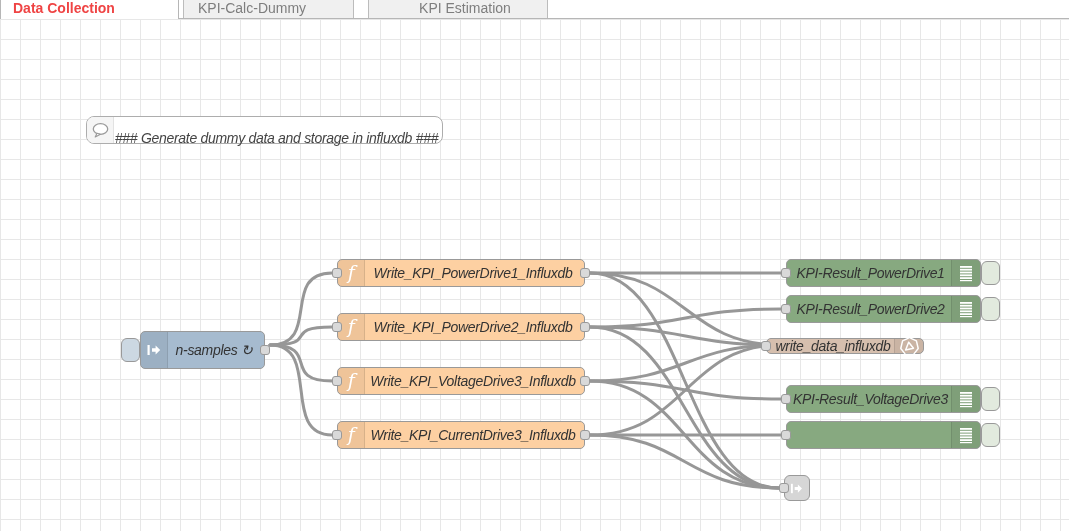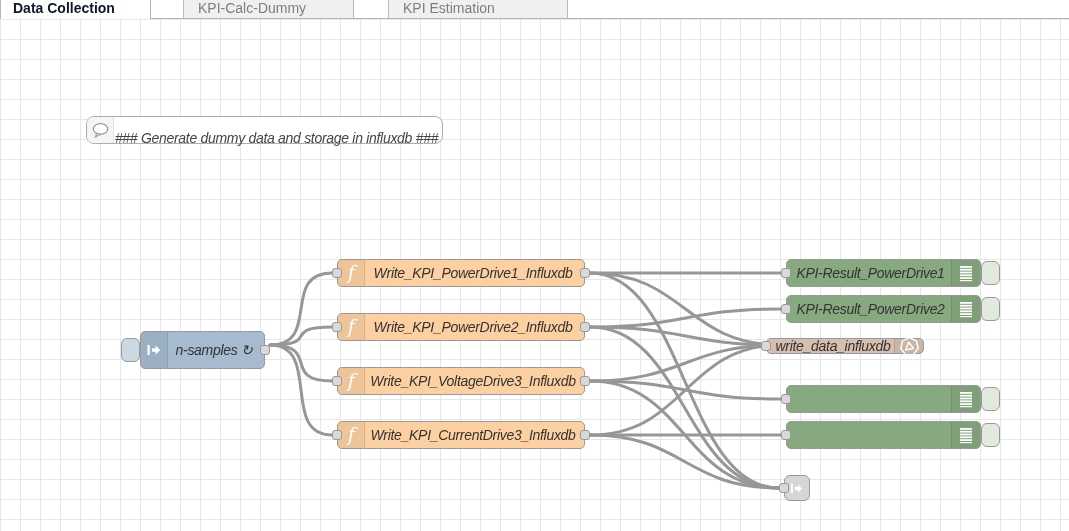--- a/index.html
+++ b/index.html
@@ -23,31 +23,31 @@
   
   #tabbar{
     position:absolute;left:0;top:0;width:1069px;height:18px;
     background:#fff;border-bottom:1px solid #b6b6b6;z-index:10;
   }
   .tab{
     position:absolute;top:0;height:18px;line-height:17px;
     box-sizing:border-box;font-size:14px;white-space:nowrap;overflow:hidden;
   }
   .tab.active{
-    left:0;width:151px;height:19px;background:#fff;z-index:12;
+    left:0;width:179px;height:19px;background:#fff;z-index:12;
     border-left:1px solid #b6b6b6;border-right:1px solid #b6b6b6;
-    font-weight:bold;color:#0f172a;padding-left:12px;
+    font-weight:bold;color:#ef4444;padding-left:12px;
   }
   .tab.inactive{
     background:#f0f0f0;color:#7e7e7e;
     border-left:1px solid #bcbcbc;border-right:1px solid #bcbcbc;
     padding-left:14px;
   }
   .tab.pos1{left:183px;width:171px;}
-  .tab.pos2{left:388px;width:180px;}
+  .tab.pos2{left:368px;width:180px;text-align:center;}
 
   
   .node{
     position:absolute;box-sizing:border-box;
     border:1px solid #999;border-radius:5px;
     font-size:14px;font-style:italic;color:#333;letter-spacing:-0.3px;
     z-index:5;
   }
   .node-label{
     position:absolute;top:0;bottom:0;left:30px;right:6px;
@@ -216,20 +216,21 @@
           <g fill="#fff">
             <rect x="1" y="1" width="12" height="1.8"></rect>
             <rect x="1" y="3.8" width="12" height="1.8"></rect>
             <rect x="1" y="6.6" width="12" height="1.8"></rect>
             <rect x="1" y="9.4" width="12" height="1.8"></rect>
             <rect x="1" y="12.2" width="12" height="1.8"></rect>
             <rect x="1" y="15" width="12" height="1.2"></rect>
           </g>
         </svg>
       </div>
+      <div class="node-label">KPI-Result_VoltageDrive3</div>
       <div class="port in"></div>
     </div>
     <div class="node t-debug" style="left: 786px; top: 421px; width: 195px; height: 28px; background: rgb(135, 169, 128);">
       <div class="nbtn right"></div>
       <div class="icon-box right">
         <svg width="14" height="17" viewBox="0 0 14 17">
           <g fill="#fff">
             <rect x="1" y="1" width="12" height="1.8"></rect>
             <rect x="1" y="3.8" width="12" height="1.8"></rect>
             <rect x="1" y="6.6" width="12" height="1.8"></rect>

